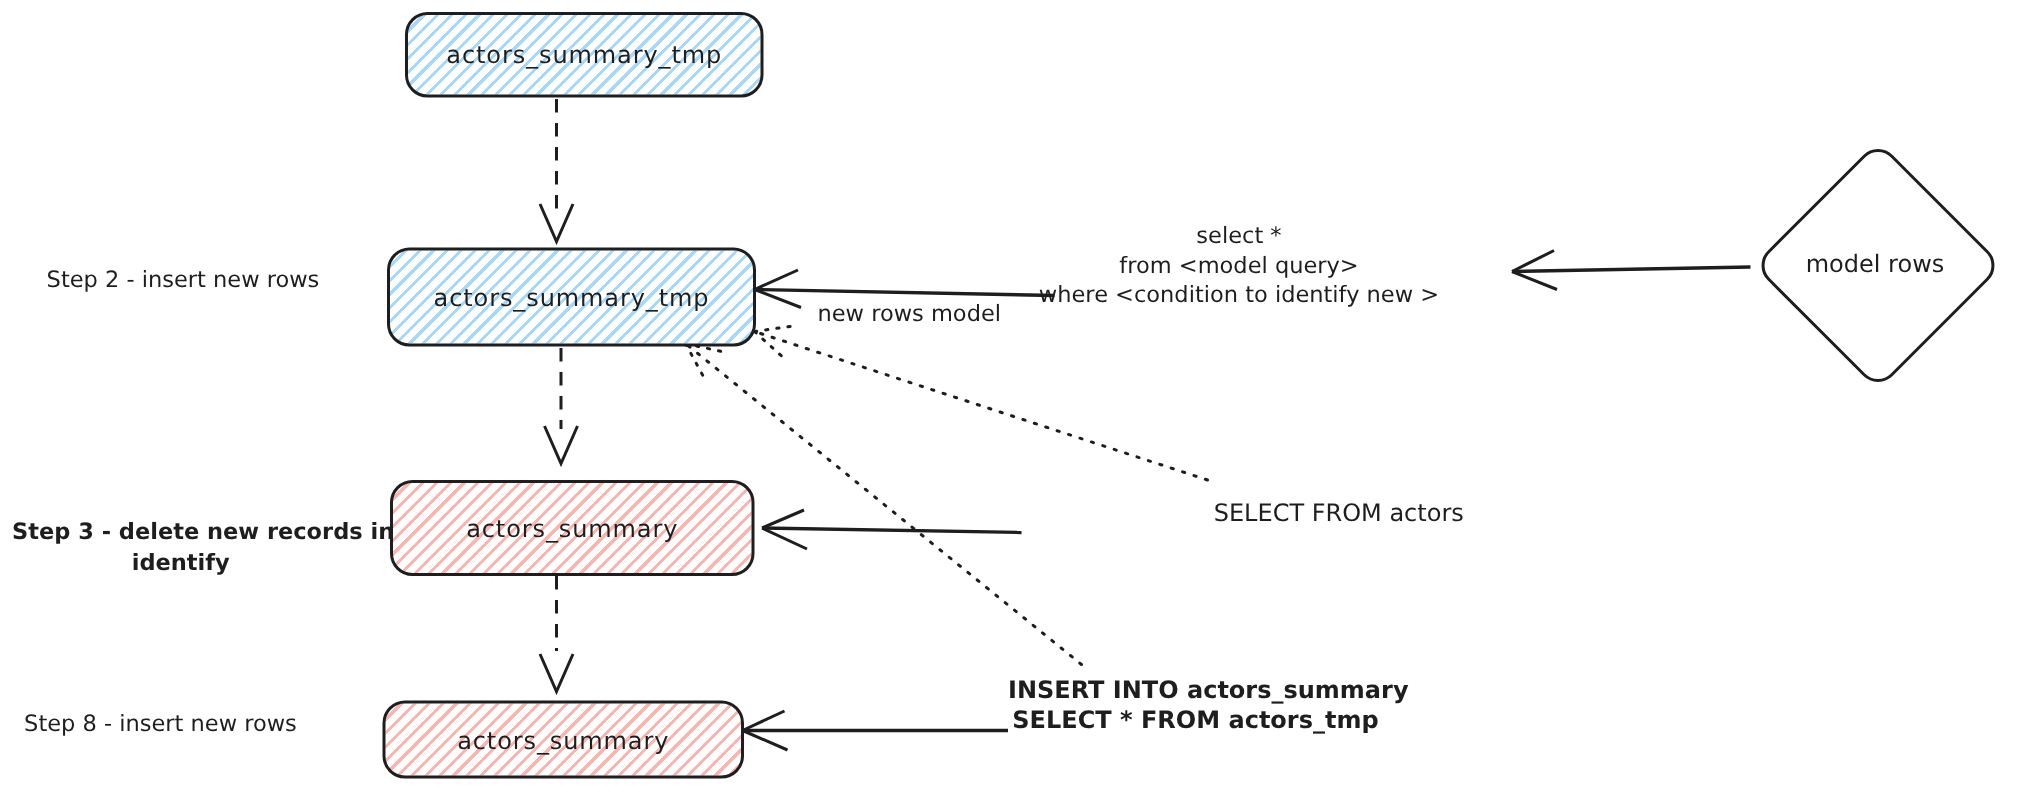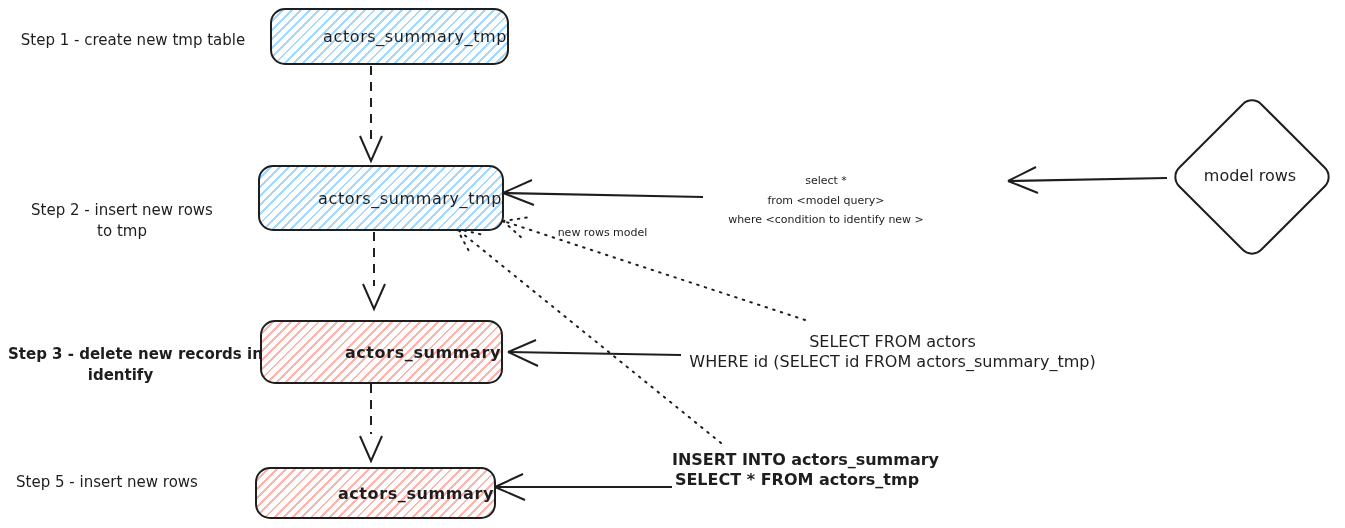--- a/index.html
+++ b/index.html
@@ -11,40 +11,40 @@
   html,body{margin:0;padding:0;background:#fff;}
   .canvas{
     position:relative;width:1345px;height:528px;background:var(--background);
     font-family:"DejaVu Sans",sans-serif;color:var(--stroke);overflow:hidden;
   }
   .links{position:absolute;left:0;top:0;width:1345px;height:528px;}
   .links path,.links line{stroke:var(--stroke);fill:none;}
 
   .node{
     position:absolute;border:2px solid var(--stroke);border-radius:15px;
-    display:flex;align-items:center;justify-content:flex-end;background-color:#fff;
+    display:flex;align-items:center;justify-content:center;background-color:#fff;
   }
   .node.blue{background-image:repeating-linear-gradient(135deg,var(--blue-hatch) 0px,var(--blue-hatch) 2px,transparent 2px,transparent 6.5px);}
-  .node.red{background-image:repeating-linear-gradient(135deg,var(--red-hatch) 0px,var(--red-hatch) 2px,transparent 2px,transparent 6.5px);font-weight:bold;}
+  .node.red{background-image:repeating-linear-gradient(135deg,var(--red-hatch) 0px,var(--red-hatch) 2px,transparent 2px,transparent 6.5px);}
   .node-label{font-size:16px;letter-spacing:0.6px;white-space:nowrap;}
 
   .diamond{
     position:absolute;left:1193px;top:118px;width:114px;height:114px;
     transform:rotate(45deg);border:2px solid var(--stroke);border-radius:14px;background:#fff;
   }
   .diamond-label{
     position:absolute;left:1185px;top:166px;width:130px;text-align:center;
     font-size:16px;white-space:nowrap;
   }
 
   .lbl{position:absolute;text-align:center;}
   .lbl .line{display:block;white-space:nowrap;}
   .step{font-size:15px;line-height:21px;}
   .ann{font-size:16px;line-height:20px;}
-  .ann.small{font-size:11px;line-height:19.5px;margin-top:23px;}
+  .ann.small{font-size:15px;line-height:19.5px;}
 </style>
 </head>
 <body>
 
 <div class="canvas">
 
   <svg class="links" width="1345" height="528" viewBox="0 0 1345 528">
 
     <g>
       <path d="M371 66 L371 140" stroke-width="2" stroke-dasharray="9 7"></path>
@@ -79,33 +79,29 @@
     <g stroke-linecap="round">
       <path d="M805 320 L503 221" stroke-width="2" stroke-dasharray="1.5 6.5"></path>
       <path d="M503 221 L531 217 M503 221 L524 240" stroke-width="2" stroke-dasharray="1.5 6"></path>
     </g>
     <g stroke-linecap="round">
       <path d="M721 443 L457 229" stroke-width="2" stroke-dasharray="1.5 6.5"></path>
       <path d="M457 229 L484 235 M457 229 L470 253" stroke-width="2" stroke-dasharray="1.5 6"></path>
     </g>
   </svg>
 
-  <div class="lbl step" style="left:13px;top:30px;width:240px;">
-    <span class="line">Step 1 - create new tmp table</span>
-  </div>
-  <div class="lbl step" style="left:22px;top:176px;width:200px;margin-top:24px;">
+  <div class="lbl step" style="left:22px;top:176px;width:200px;">
     <span class="line">Step 2 - insert new rows</span>
-    <span class="line">to tmp</span>
   </div>
   <div class="lbl step" style="left:8px;top:344px;width:225px;font-weight:bold;">
     <span class="line">Step 3 - delete new records in</span>
     <span class="line">identify</span>
   </div>
   <div class="lbl step" style="left:7px;top:472px;width:200px;">
-    <span class="line">Step 5 - insert new rows</span>
+    <span class="line">Step 8 - insert new rows</span>
   </div>
 
   <div class="node blue" style="left:270px;top:8px;width:235px;height:53px;">
     <span class="node-label">actors_summary_tmp</span>
   </div>
   <div class="node blue" style="left:258px;top:165px;width:242px;height:62px;">
     <span class="node-label">actors_summary_tmp</span>
   </div>
   <div class="node red" style="left:260px;top:320px;width:239px;height:60px;">
     <span class="node-label">actors_summary</span>
@@ -122,21 +118,20 @@
     <span class="line">from &lt;model query&gt;</span>
     <span class="line">where &lt;condition to identify new &gt;</span>
   </div>
 
   <div class="lbl ann small" style="left:545px;top:200px;width:115px;">
     <span class="line">new rows model</span>
   </div>
 
   <div class="lbl ann" style="left:670px;top:332px;width:445px;">
     <span class="line">SELECT FROM actors</span>
-    <span class="line">WHERE id (SELECT id FROM actors_summary_tmp)</span>
   </div>
 
   <div class="lbl ann" style="left:672px;top:450px;width:250px;font-weight:bold;">
     <span class="line">INSERT INTO actors_summary</span>
     <span class="line">SELECT * FROM actors_tmp</span>
   </div>
 
 </div>
 
 </body></html>

